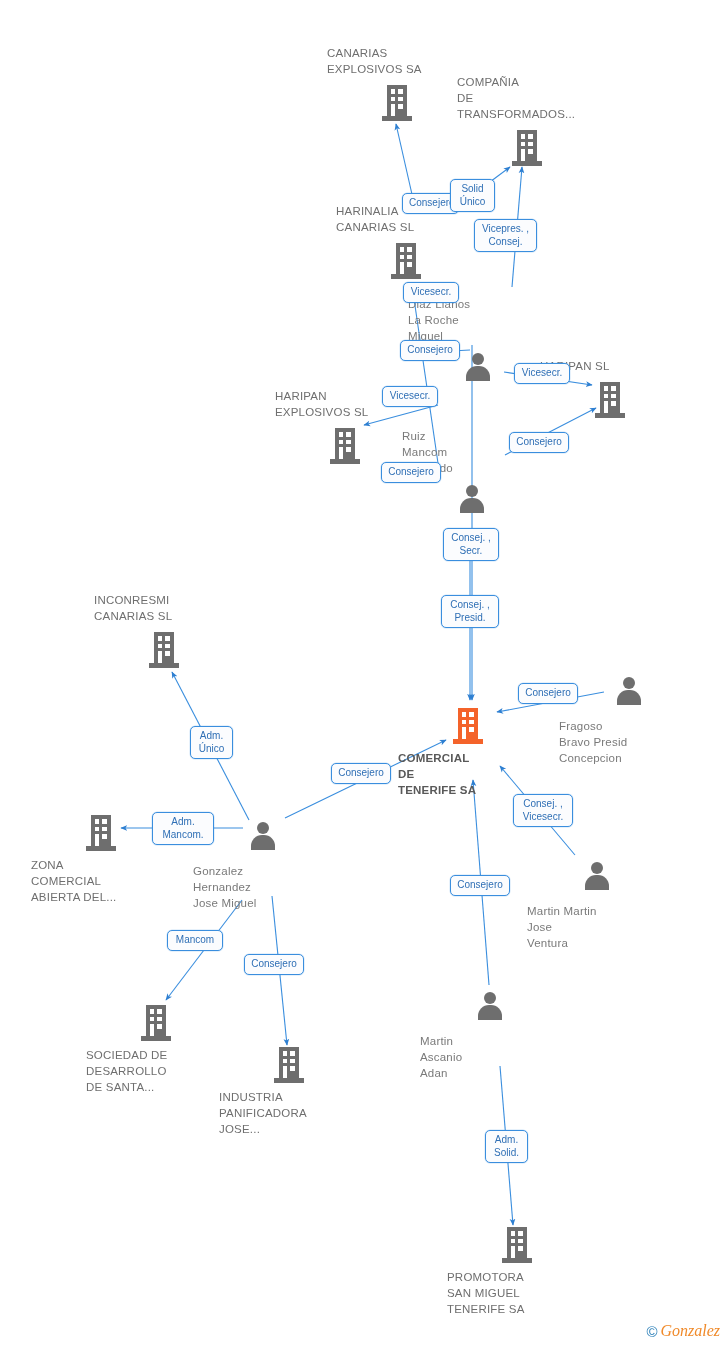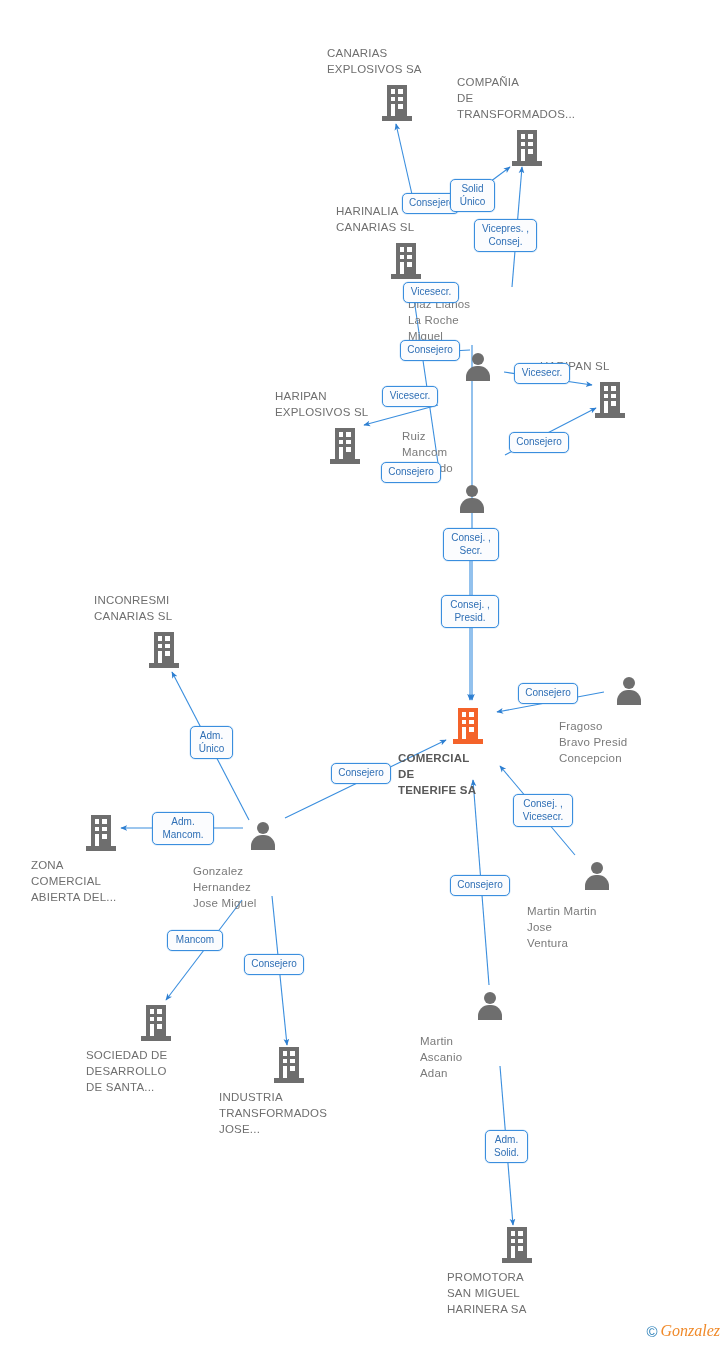--- a/index.html
+++ b/index.html
@@ -233,40 +233,40 @@
             <div class="w" style="left:17px;top:8px"></div>
             <div class="w" style="left:9.5px;top:15.5px"></div>
             <div class="w" style="left:17px;top:15.5px"></div>
             <div class="w" style="left:9.5px;top:23px"></div>
             <div class="w" style="left:17px;top:23px"></div>
             <div class="door"></div>
             <div class="base"></div>
           </div>
         </div>
         <div class="caption">INDUSTRIA
-TRANSFORMADOS
+PANIFICADORA
 JOSE...</div>
       </div>
       <div class="node company" style="left: 517px; top: 1245px;">
         <div class="icon">
           <div class="bld">
             <div class="body"></div>
             <div class="w" style="left:9.5px;top:8px"></div>
             <div class="w" style="left:17px;top:8px"></div>
             <div class="w" style="left:9.5px;top:15.5px"></div>
             <div class="w" style="left:17px;top:15.5px"></div>
             <div class="w" style="left:9.5px;top:23px"></div>
             <div class="w" style="left:17px;top:23px"></div>
             <div class="door"></div>
             <div class="base"></div>
           </div>
         </div>
         <div class="caption">PROMOTORA
 SAN MIGUEL
-HARINERA SA</div>
+TENERIFE SA</div>
       </div>
       <div class="node company focus" style="left: 468px; top: 726px;">
         <div class="icon">
           <div class="bld">
             <div class="body"></div>
             <div class="w" style="left:9.5px;top:8px"></div>
             <div class="w" style="left:17px;top:8px"></div>
             <div class="w" style="left:9.5px;top:15.5px"></div>
             <div class="w" style="left:17px;top:15.5px"></div>
             <div class="w" style="left:9.5px;top:23px"></div>

